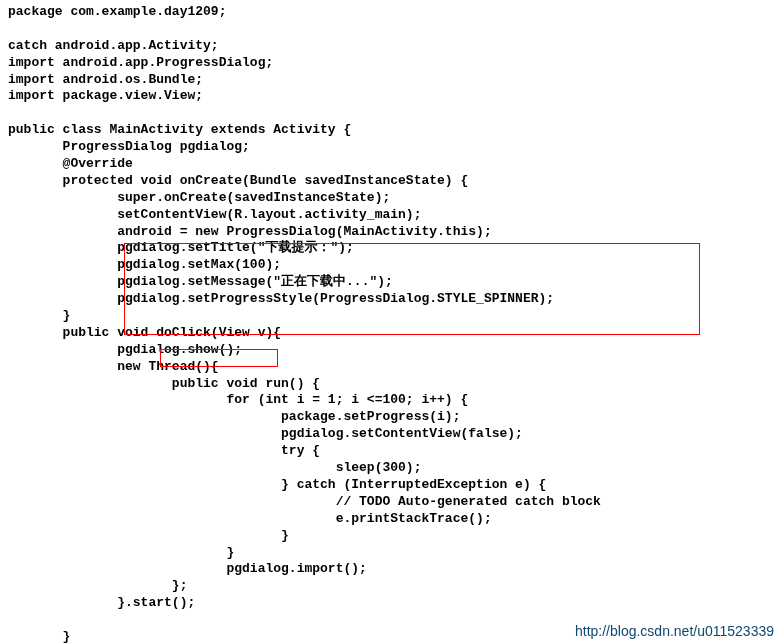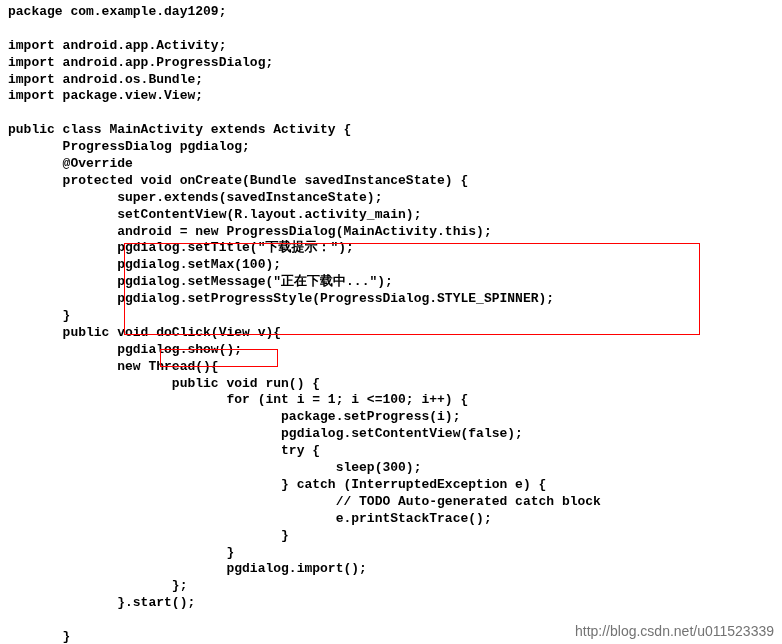--- a/index.html
+++ b/index.html
@@ -39,42 +39,42 @@
   .box-small {
     left: 152px;
     top: 345px;
     width: 116px;
     height: 16px;
   }
   .watermark {
     position: absolute;
     bottom: 4px;
     right: 8px;
-    color: #737373;
+    color: #0c4a6e;
     font-family: Arial, sans-serif;
     font-size: 14px;
     font-weight: normal;
   }
 </style>
 </head>
 <body>
 
 <div class="code-container">
 <pre><span>package com.example.day1209;</span>
 <span></span>
-<span>import android.app.Activity;</span>
+<span>catch android.app.Activity;</span>
 <span>import android.app.ProgressDialog;</span>
 <span>import android.os.Bundle;</span>
 <span>import package.view.View;</span>
 <span></span>
 <span>public class MainActivity extends Activity {</span>
 <span>       ProgressDialog pgdialog;</span>
 <span>       @Override</span>
 <span>       protected void onCreate(Bundle savedInstanceState) {</span>
-<span>              super.extends(savedInstanceState);</span>
+<span>              super.onCreate(savedInstanceState);</span>
 <span>              setContentView(R.layout.activity_main);</span>
 <span>              android = new ProgressDialog(MainActivity.this);</span>
 <span>              pgdialog.setTitle("下载提示：");</span>
 <span>              pgdialog.setMax(100);</span>
 <span>              pgdialog.setMessage("正在下载中...");</span>
 <span>              pgdialog.setProgressStyle(ProgressDialog.STYLE_SPINNER);</span>
 <span>       }</span>
 <span>       public void doClick(View v){</span>
 <span>              pgdialog.show();</span>
 <span>              new Thread(){</span>

